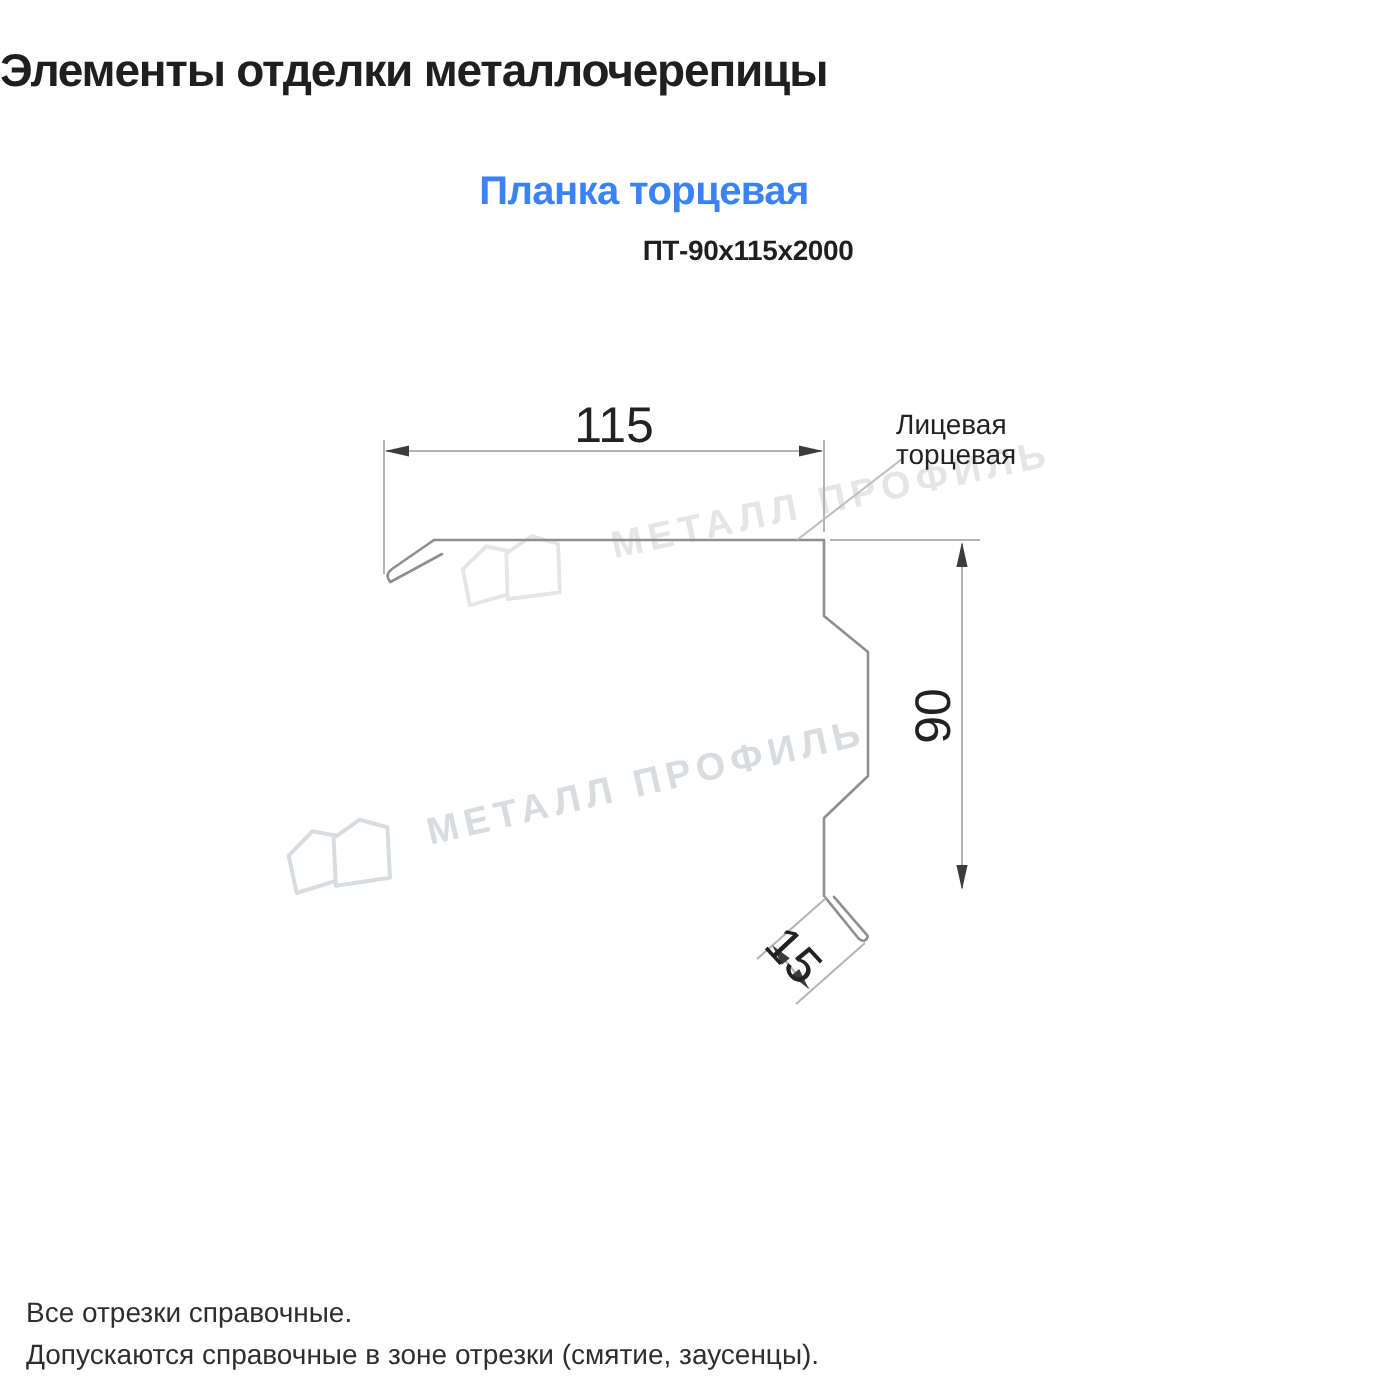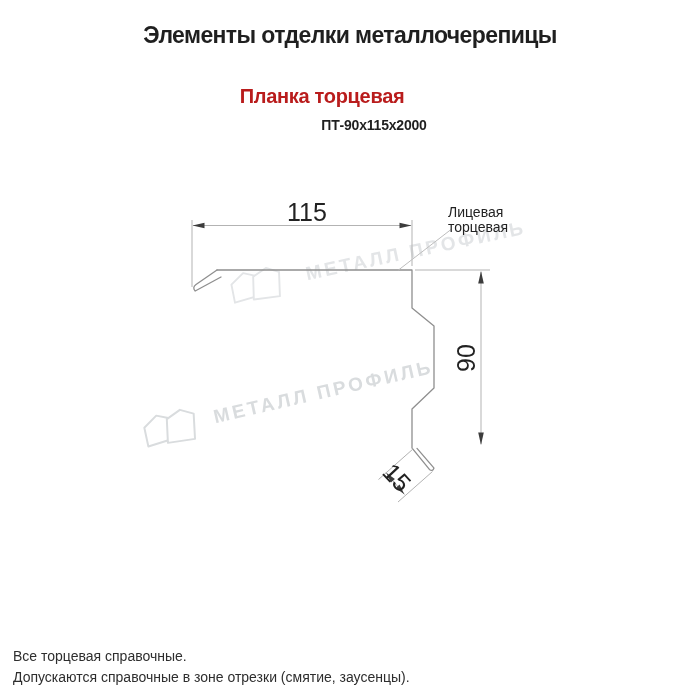--- a/index.html
+++ b/index.html
@@ -1,26 +1,26 @@
 <!DOCTYPE html>
 <html><head>
 <meta charset="utf-8">
 <style>
   html,body{margin:0;padding:0;background:#ffffff;}
   .stage{
     position:relative;width:700px;height:700px;background:#ffffff;overflow:hidden;
     font-family:"Liberation Sans","DejaVu Sans",sans-serif;color:#222;
   }
   .page-title{
-    position:absolute;left:0;top:22px;width:700px;text-align:center;
+    position:absolute;left:0;top:22px;width:700px;
     font-size:23px;font-weight:700;letter-spacing:-0.6px;color:#1f1f1f;
   }
   .product-name{
     position:absolute;left:0;top:85px;width:644px;text-align:center;
-    font-size:20px;font-weight:700;letter-spacing:-0.3px;color:#b91c1c;
+    font-size:20px;font-weight:700;letter-spacing:-0.3px;color:#3b82f6;
   }
   .product-code{
     position:absolute;left:0;top:117px;width:700px;text-align:center;
     font-size:14px;font-weight:700;letter-spacing:-0.2px;color:#1f1f1f;margin-left:24px;
   }
   
   .watermark{
     position:absolute;display:flex;align-items:center;white-space:nowrap;
     pointer-events:none;
   }
@@ -108,17 +108,17 @@
       <text transform="translate(397,477.5) rotate(47)" text-anchor="middle" dy="0.35em" stroke="none">15</text>
     </g>
 
     <line x1="451" y1="229.5" x2="398.5" y2="270" stroke="#bdbdbd" stroke-width="1"></line>
   </svg>
 
   <div class="face-label">Лицевая
 торцевая</div>
 
   <div class="footer">
-    <div>Все торцевая справочные.</div>
+    <div>Все отрезки справочные.</div>
     <div>Допускаются справочные в зоне отрезки (смятие, заусенцы).</div>
   </div>
 
 </div>
 
 </body></html>

